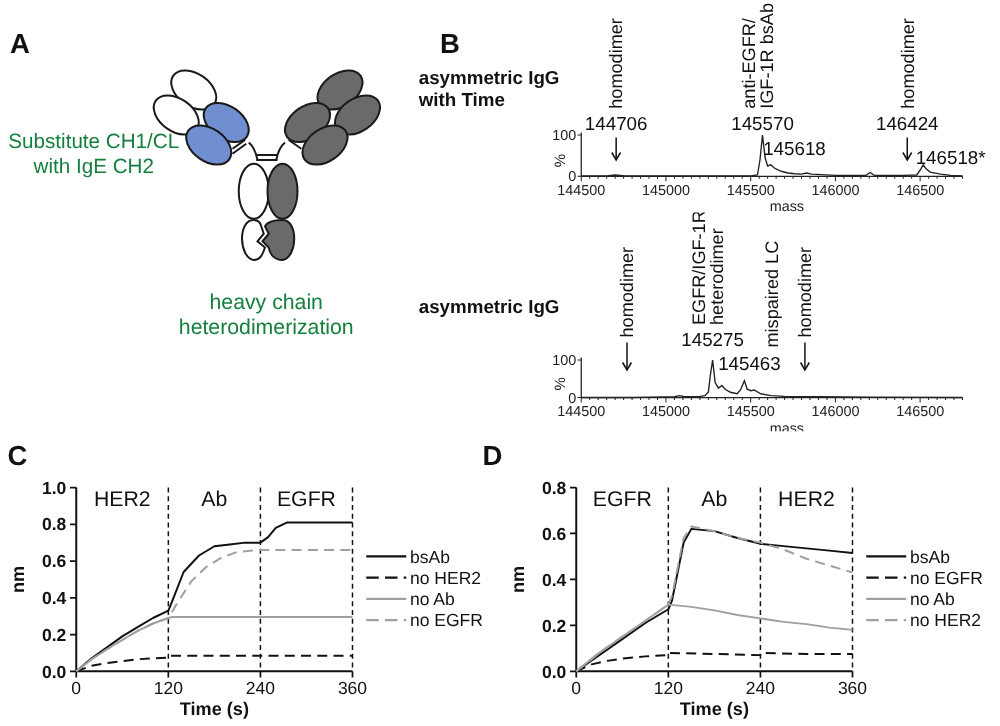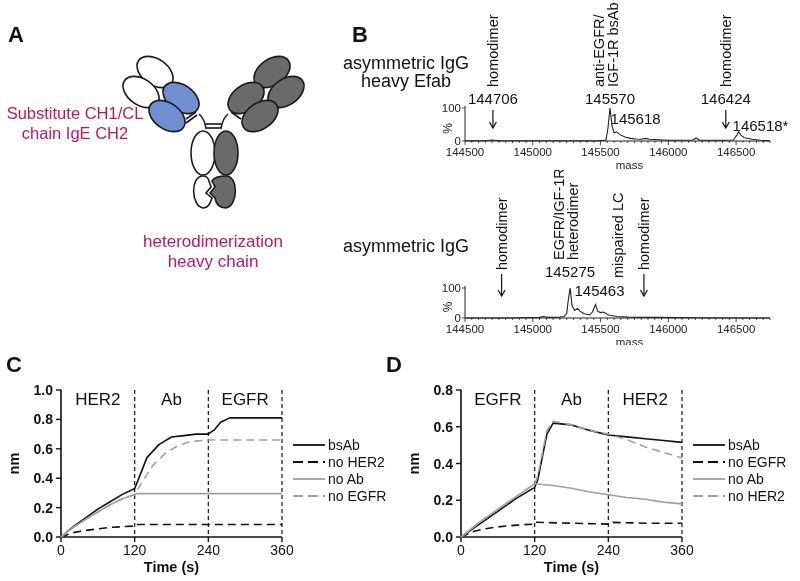--- a/index.html
+++ b/index.html
@@ -1,22 +1,22 @@
 <!DOCTYPE html>
 <html><head>
 <meta charset="utf-8">
 <style>
   html, body { margin:0; padding:0; background:#ffffff; }
   body { width:800px; height:581px; position:relative; overflow:hidden;
          font-family:"Liberation Sans", "DejaVu Sans", sans-serif; color:#111; }
   .panel-label { position:absolute; font-weight:bold; font-size:22px; }
   .abs { position:absolute; }
   svg text { font-family:"Liberation Sans", "DejaVu Sans", sans-serif; }
-  .caption { position:absolute; font-size:17px; text-align:center; line-height:20px; color:#be185d; }
-  .subtitle { position:absolute; font-size:18px; font-weight:normal; text-align:center; line-height:18px; }
+  .caption { position:absolute; font-size:17px; text-align:center; line-height:20px; color:#15803d; }
+  .subtitle { position:absolute; font-size:15px; font-weight:bold; text-align:left; line-height:18px; }
 </style>
 </head>
 <body>
 
 <div class="panel-label" style="left:8px; top:22px;">A</div>
 
 <svg class="abs" style="left:0; top:0;" width="330" height="230" viewBox="0 0 330 230">
   <g stroke="#1a1a1a" stroke-width="1.6">
     <ellipse cx="155" cy="72" rx="20" ry="13" transform="rotate(35 155 72)" fill="#ffffff"></ellipse>
     <ellipse cx="141" cy="92" rx="20" ry="13" transform="rotate(35 141 92)" fill="#ffffff"></ellipse>
@@ -40,32 +40,32 @@
   <g stroke="#1a1a1a" stroke-width="1.6">
     <ellipse cx="203" cy="153" rx="12" ry="22" fill="#ffffff"></ellipse>
     <ellipse cx="226" cy="153" rx="12" ry="22" fill="#6a6a6a"></ellipse>
     <path d="M203 176 C190 176 191 206 203 208 C208 208 210 204 212 198 L206 193 L211 187 L209 181 C208 177 206 176 203 176 Z" fill="#ffffff"></path>
     <path d="M226 176 C239 176 238 206 226 208 C220 208 216 204 215 198 L210 193 L215 187 L212 181 C214 177 220 176 226 176 Z" fill="#6a6a6a"></path>
   </g>
 </svg>
 
 <div class="caption" style="left:0px; top:103px; width:150px; font-size:16.5px; line-height:20px;">
   <div>Substitute CH1/CL</div>
-  <div>chain IgE CH2</div>
+  <div>with IgE CH2</div>
 </div>
 <div class="caption" style="left:138px; top:232px; width:150px;">
+  <div>heavy chain</div>
   <div>heterodimerization</div>
-  <div>heavy chain</div>
 </div>
 
 <div class="panel-label" style="left:352px; top:22px;">B</div>
 
 <div class="subtitle" style="left:335px; top:54px; width:142px;">
   <div>asymmetric IgG</div>
-  <div>heavy Efab</div>
+  <div>with Time</div>
 </div>
 <div class="subtitle" style="left:335px; top:237px; width:142px;">
   <div>asymmetric IgG</div>
 </div>
 
 <svg class="abs" id="ms-top" style="left:430px; top:0;" width="370" height="170">
     <g>
       <line x1="35" y1="106" x2="35" y2="141" stroke="#222" stroke-width="1"></line>
       <line x1="35" y1="141" x2="340" y2="141" stroke="#222" stroke-width="1"></line>
       <line x1="35" y1="141" x2="35" y2="145" stroke="#222" stroke-width="0.8"></line>

